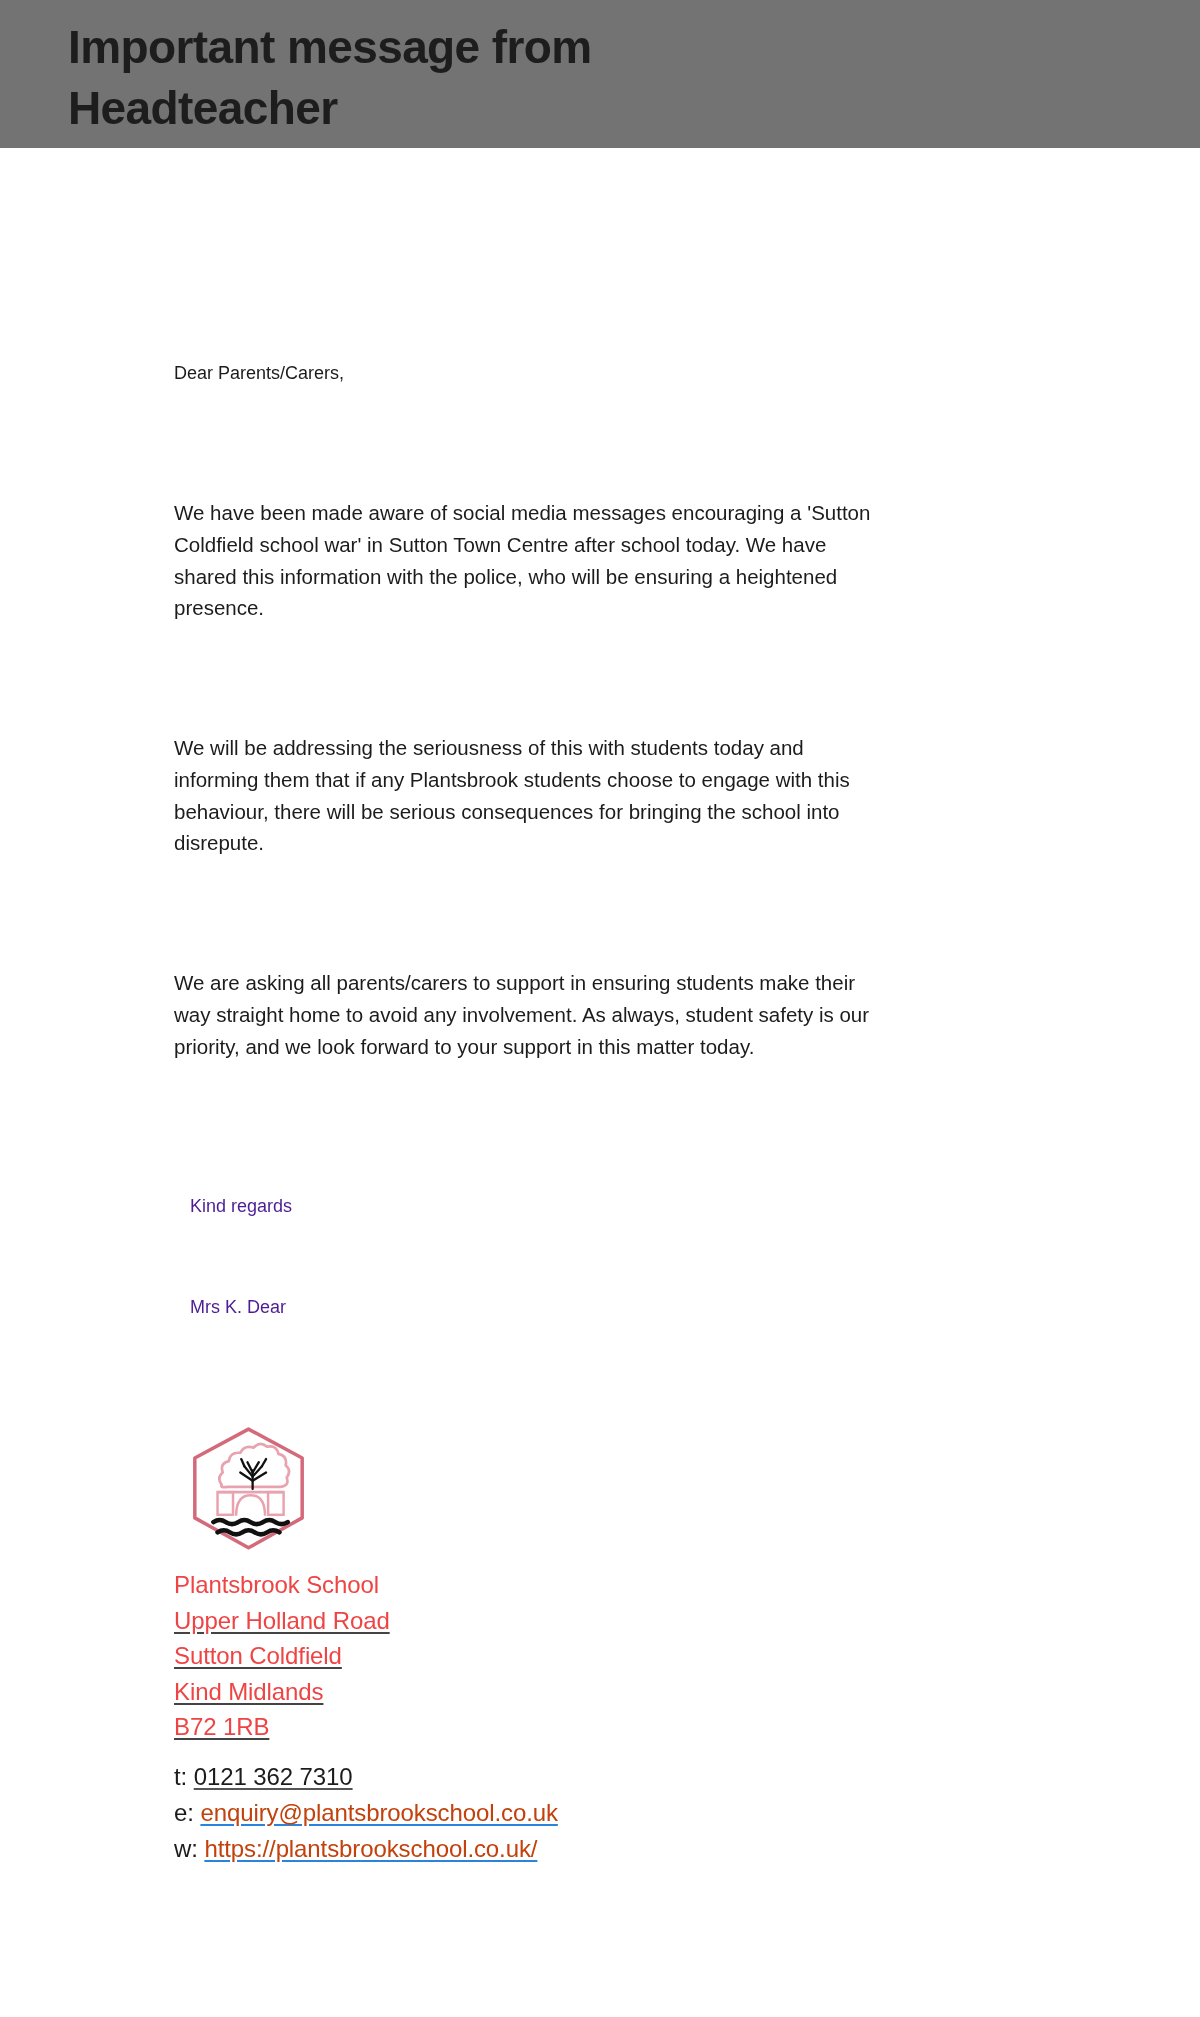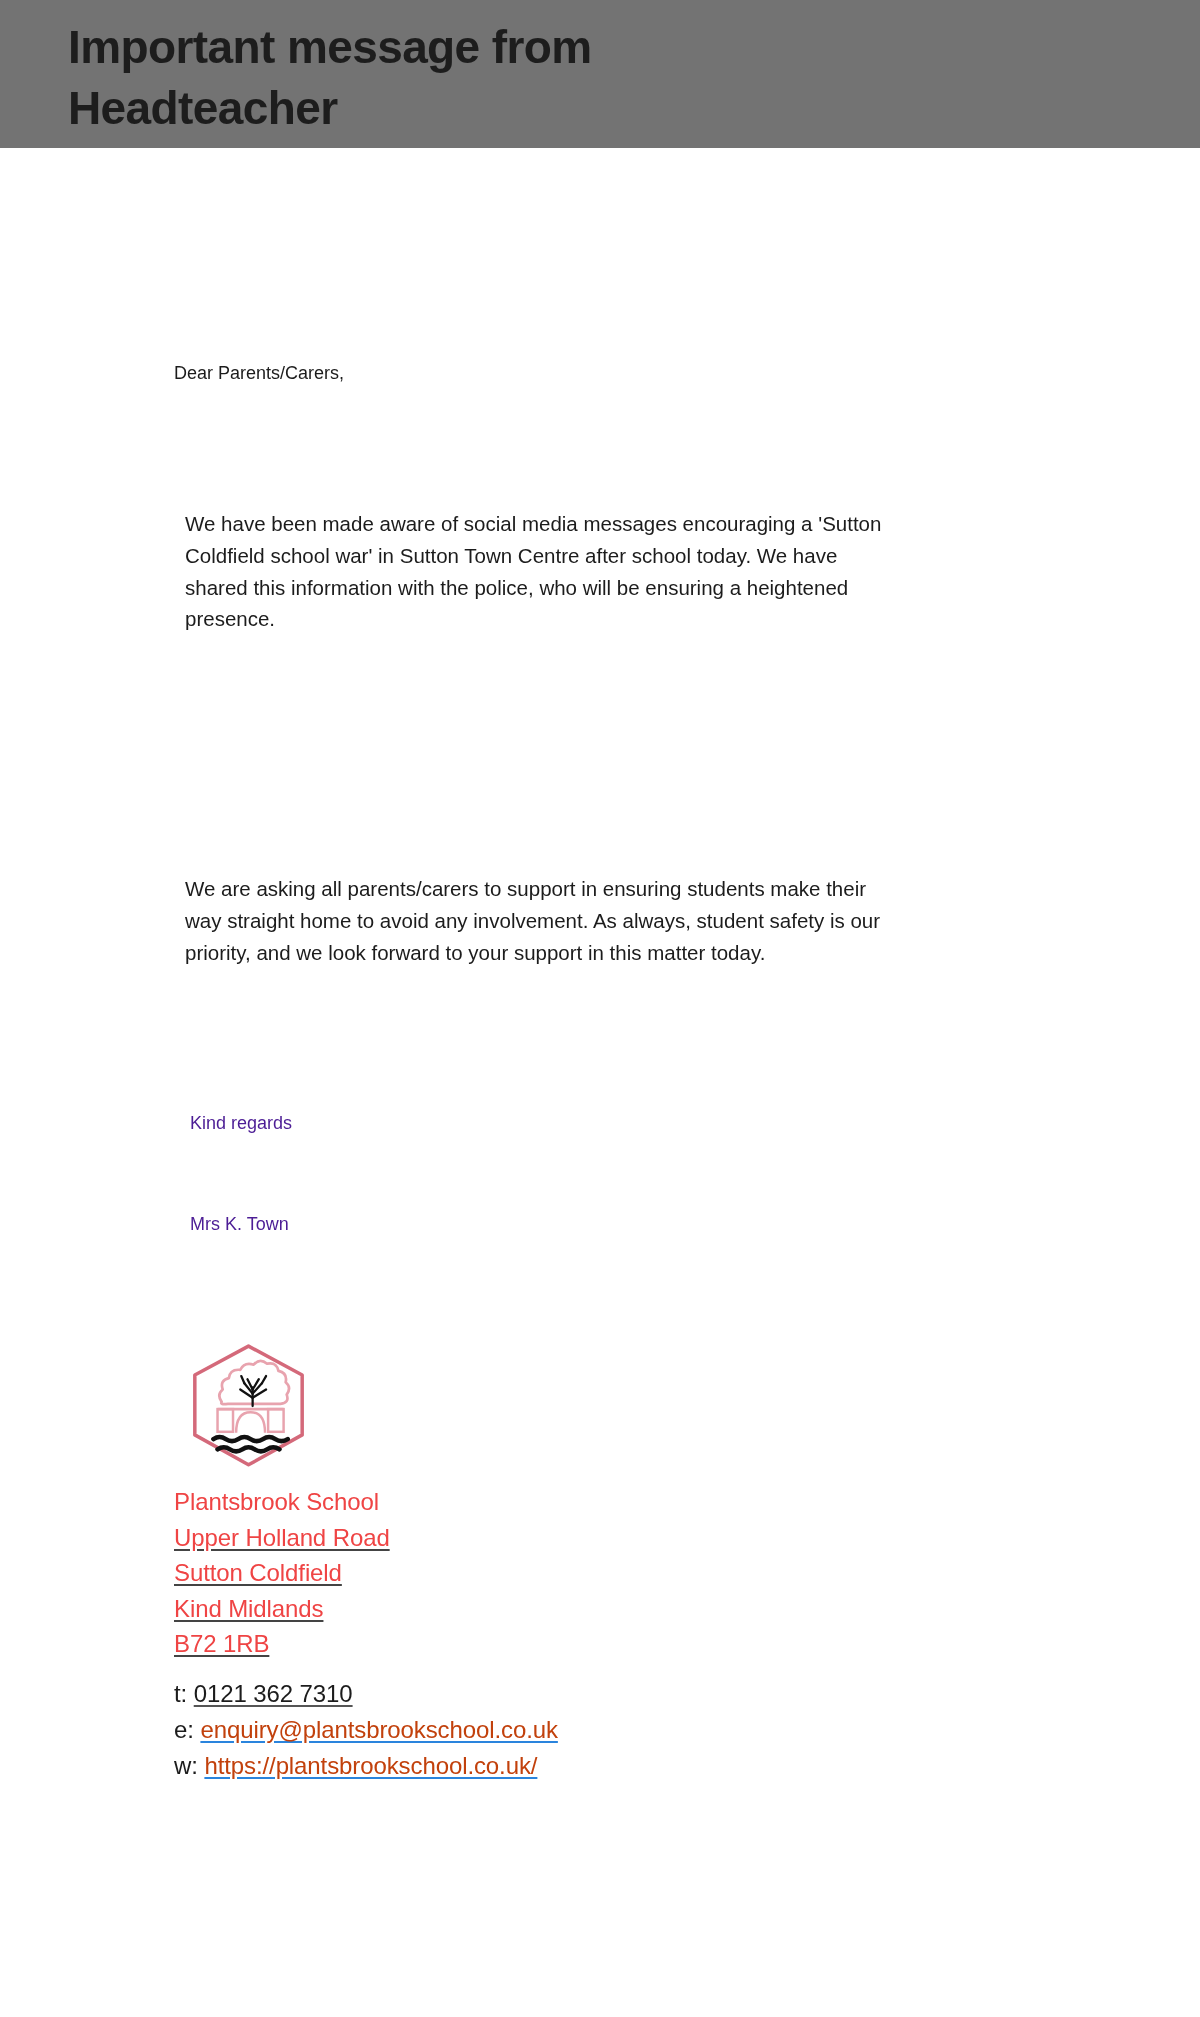--- a/index.html
+++ b/index.html
@@ -48,21 +48,21 @@
   .salutation {
     font-size: 18px;
     line-height: 1.5;
     color: #1c1c1c;
     margin: 0 0 0 0;
   }
   .para {
     font-size: 20.5px;
     line-height: 1.55;
     color: #1c1c1c;
-    margin: 11px;
+    margin: 0;
     max-width: 718px;
   }
   .gap-lg { height: 110px; }
   .gap-md { height: 108px; }
   .gap-sig { height: 115px; }
 
   .signoff-line {
     font-size: 18px;
     line-height: 1.5;
     color: #4c1d95;
@@ -128,29 +128,30 @@
 </div>
 
 <div class="letter">
 
   <p class="salutation">Dear Parents/Carers,</p>
 
   <div class="gap-lg"></div>
   <p class="para">We have been made aware of social media messages encouraging a 'Sutton Coldfield school war' in Sutton Town Centre after school today. We have shared this information with the police, who will be ensuring a heightened presence.</p>
 
   <div class="gap-md"></div>
+  <p class="para">We will be addressing the seriousness of this with students today and informing them that if any Plantsbrook students choose to engage with this behaviour, there will be serious consequences for bringing the school into disrepute.</p>
 
   <div class="gap-md"></div>
   <p class="para">We are asking all parents/carers to support in ensuring students make their way straight home to avoid any involvement. As always, student safety is our priority, and we look forward to your support in this matter today.</p>
 
   <div class="gap-sig"></div>
 
   <p class="signoff-line">Kind regards</p>
   <div class="signoff-gap"></div>
-  <p class="signoff-line">Mrs K. Town</p>
+  <p class="signoff-line">Mrs K. Dear</p>
   <div class="signoff-gap"></div>
 
   <div class="crest-wrap">
     <svg viewBox="0 0 120 124" width="125" height="128" aria-hidden="true">
 
       <path d="M60 4 L112 32 L112 90 L60 119 L8 90 L8 32 Z" fill="none" stroke="#d4697a" stroke-width="3.4" stroke-linejoin="round"></path>
 
       <path d="M34 58 q-5 -7 1 -12 q-3 -9 6 -11 q1 -9 11 -8 q4 -8 13 -5
                q6 -7 13 -1 q9 -2 11 7 q9 2 7 11 q6 5 1 12 q3 8 -6 9
                L40 60 q-8 1 -6 -2 Z" fill="#ffffff" stroke="#e8a3ae" stroke-width="2.6" stroke-linejoin="round"></path>

